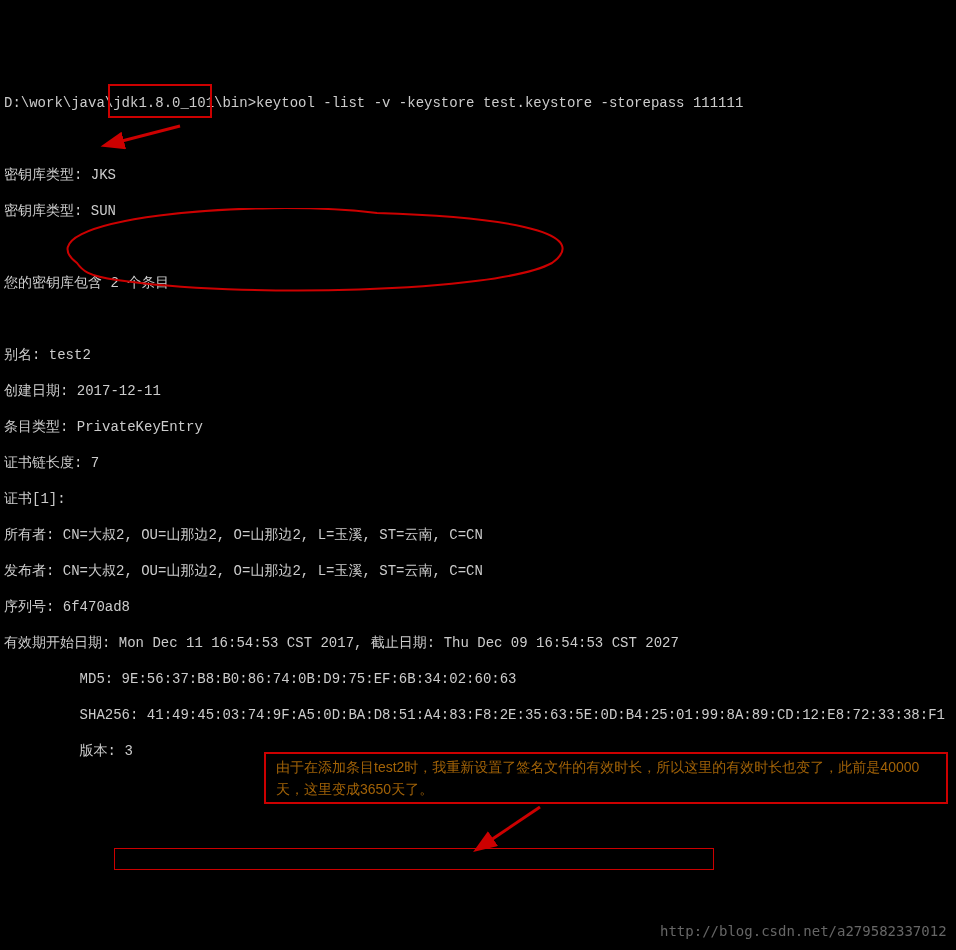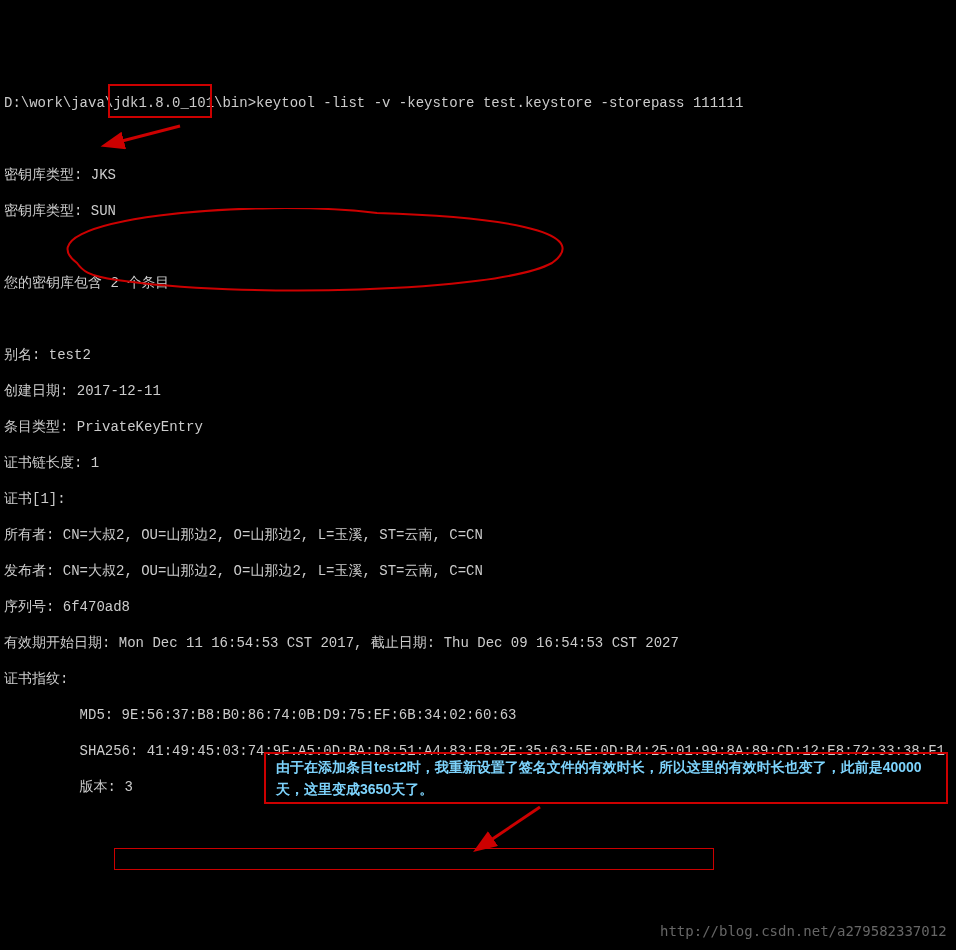--- a/index.html
+++ b/index.html
@@ -33,26 +33,25 @@
     pointer-events: none;
   }
   .arrow svg { position:absolute; top:0; left:0; overflow:visible; }
   
   .ellipse {
     position: absolute;
     pointer-events: none;
   }
   .annot-text {
     position:absolute;
-    color:#7dd3fc;
+    color:#a16207;
     font-family: "Microsoft YaHei", "SimSun", sans-serif;
     font-size: 14px;
     line-height: 22px;
     white-space: normal;
-    font-weight: bold;
   }
   .watermark {
     position:absolute;
     color:#666;
     font-size:14px;
     font-family: "Consolas", monospace;
   }
 </style>
 </head>
 <body>
@@ -63,27 +62,26 @@
 <span class="line">D:\work\java\jdk1.8.0_101\bin&gt;keytool -list -v -keystore test.keystore -storepass 111111</span>
 <span class="line"> </span>
 <span class="line">密钥库类型: JKS</span>
 <span class="line">密钥库类型: SUN</span>
 <span class="line"> </span>
 <span class="line">您的密钥库包含 2 个条目</span>
 <span class="line"> </span>
 <span class="line">别名: test2</span>
 <span class="line">创建日期: 2017-12-11</span>
 <span class="line">条目类型: PrivateKeyEntry</span>
-<span class="line">证书链长度: 1</span>
+<span class="line">证书链长度: 7</span>
 <span class="line">证书[1]:</span>
 <span class="line">所有者: CN=大叔2, OU=山那边2, O=山那边2, L=玉溪, ST=云南, C=CN</span>
 <span class="line">发布者: CN=大叔2, OU=山那边2, O=山那边2, L=玉溪, ST=云南, C=CN</span>
 <span class="line">序列号: 6f470ad8</span>
 <span class="line">有效期开始日期: Mon Dec 11 16:54:53 CST 2017, 截止日期: Thu Dec 09 16:54:53 CST 2027</span>
-<span class="line">证书指纹:</span>
 <span class="line">         MD5: 9E:56:37:B8:B0:86:74:0B:D9:75:EF:6B:34:02:60:63</span>
 <span class="line">         SHA256: 41:49:45:03:74:9F:A5:0D:BA:D8:51:A4:83:F8:2E:35:63:5E:0D:B4:25:01:99:8A:89:CD:12:E8:72:33:38:F1</span>
 <span class="line">         版本: 3</span>
 <span class="line"> </span>
 
 
 
 
 
 

